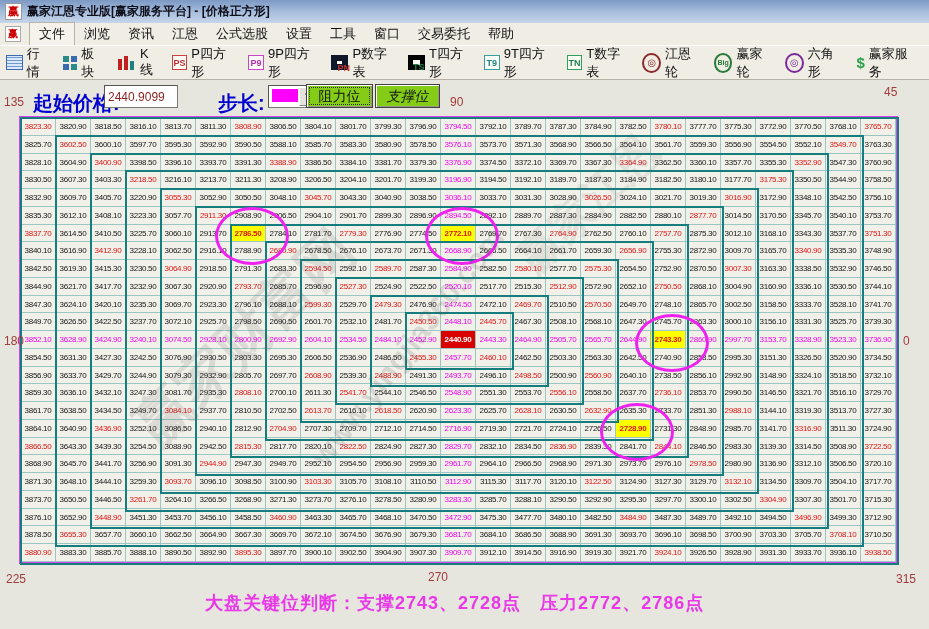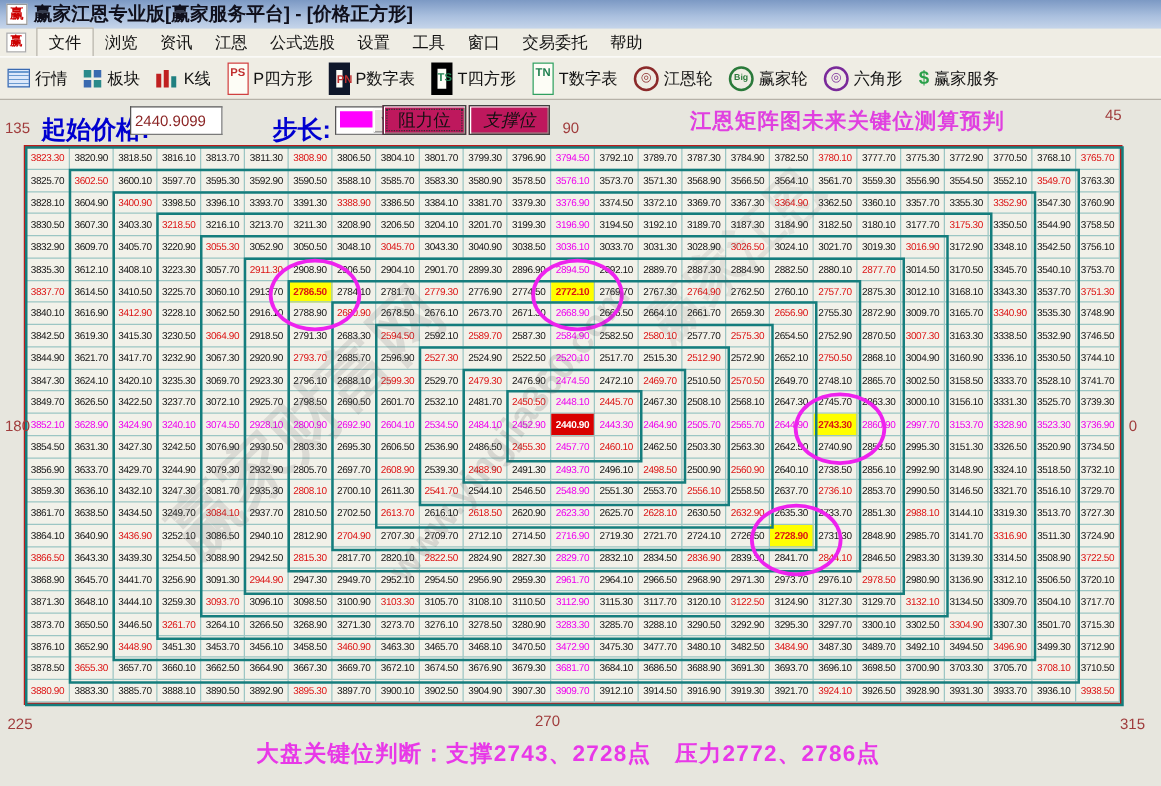--- a/index.html
+++ b/index.html
@@ -5,37 +5,37 @@
   html,body{margin:0;padding:0;width:929px;height:629px;overflow:hidden;
     font-family:"Liberation Sans","DejaVu Sans",sans-serif;background:#e7e6de;}
   #win{position:relative;width:929px;height:629px;background:#e7e6de;}
 
   
   .titlebar{position:absolute;left:0;top:0;width:929px;height:23px;
     background:linear-gradient(180deg,#7c99c4 0%,#a9bfde 55%,#c6d5ea 100%);
     display:flex;align-items:center;}
   .app-ico{width:15px;height:15px;margin:0 5px 0 5px;background:#fff;border:1px solid #999;
     color:#c00;font-weight:bold;font-size:11px;line-height:14px;text-align:center;}
-  .title-text{font-size:15px;font-weight:bold;color:#10101c;}
+  .title-text{font-size:12px;font-weight:bold;color:#10101c;}
 
   
   .menubar{position:absolute;left:0;top:23px;width:929px;height:22px;background:#efede4;
     border-bottom:1px solid #d8d4ca;display:flex;align-items:center;}
   .menu-ico{width:14px;height:14px;margin:0 8px 0 5px;background:#fff;border:1px solid #aaa;
     color:#c00;font-weight:bold;font-size:10px;line-height:13px;text-align:center;}
   .menu-item{font-size:13px;color:#111;padding:2px 9px;cursor:default;}
   .menu-item.first{border:1px solid #b8b4aa;background:#f4f2ea;}
 
   
   .toolbar{position:absolute;left:0;top:45px;width:929px;height:35px;background:#efede4;
     border-top:1px solid #fff;border-bottom:1px solid #b6b2a8;
     display:flex;align-items:center;padding-left:6px;box-sizing:border-box;}
   .tb-item{display:flex;align-items:center;margin-right:13px;font-size:13px;color:#111;cursor:default;}
   .tb-item .ic{margin-right:4px;}
-  .badge{display:inline-block;width:17px;height:26px;font-size:9px;font-weight:bold;
+  .badge{display:inline-block;width:17px;height:15px;font-size:9px;font-weight:bold;
     line-height:14px;text-align:center;background:#fdfdf6;box-sizing:border-box;}
   .b-ps{border:1px solid #d04040;color:#c03030;}
   .b-p9{border:1px solid #cc44cc;color:#b030b0;}
   .b-pn{border:6px solid #0f172a;color:#c03030;}
   .b-ts{border:5px solid #000000;color:#208050;}
   .b-t9{border:1px solid #30a0a0;color:#208080;}
   .b-tn{border:1px solid #30a060;color:#208050;}
   .wheel{width:16px;height:16px;border-radius:50%;font-size:10px;line-height:15px;text-align:center;font-weight:bold;}
   .w-gann{border:2px solid #8b2a2a;color:#8b2a2a;}
   .w-big{border:2px solid #2a7a3a;color:#2a7a3a;font-size:7px;}
@@ -60,29 +60,29 @@
   .angle{position:absolute;font-size:12px;color:#a03c3c;}
   .price-input{position:absolute;left:104px;top:4px;width:66px;height:19px;
     border:1px solid #7a7a7a;border-top-color:#555;border-left-color:#555;background:#fff;
     font-size:12px;color:#8b2525;padding:1px 3px;font-family:"Liberation Sans",sans-serif;}
   .combo{position:absolute;left:268px;top:4px;width:48px;height:21px;background:#fff;
     border:1px solid #7a7a7a;border-top-color:#555;border-left-color:#555;}
   .swatch{position:absolute;left:3px;top:3px;width:26px;height:13px;background:#ff00ff;}
   .combo-btn{position:absolute;right:1px;top:1px;width:15px;height:17px;background:#e4e2da;
     border:1px solid #fff;border-right-color:#888;border-bottom-color:#888;
     font-size:8px;line-height:16px;text-align:center;color:#222;}
-  .btn{position:absolute;top:3px;height:24px;background:#be185d;border:1px solid #404040;
+  .btn{position:absolute;top:3px;height:24px;background:#84cc16;border:1px solid #404040;
     box-shadow:inset 1px 1px 0 #fff, inset -1px -1px 0 #9a968c;
     font-size:14px;color:#111;text-align:center;line-height:22px;box-sizing:border-box;}
   .btn.focused{outline:1px dotted #333;outline-offset:-4px;}
   .heading{position:absolute;left:552px;top:4px;font-size:17px;font-weight:bold;color:#e040e0;letter-spacing:1px;}
 
   
   .matrix{position:absolute;left:19px;top:116px;width:875px;height:444px;
-    border:2px solid #b91c1c;background:#f2f1e9;
+    border:2px solid #d946ef;background:#f2f1e9;
     display:grid;grid-template-columns:repeat(25,35px);grid-auto-rows:17.76px;}
   .cell{box-sizing:border-box;border-right:1px solid #9cc6c4;border-bottom:1px solid #9cc6c4;
     font-size:8px;letter-spacing:-0.3px;text-align:center;line-height:17px;color:#141414;
     overflow:hidden;white-space:nowrap;}
   .cell.hot{color:#dc1414;}
   .cell.ray{color:#ee00ee;}
   .cell.center{background:#d90000;color:#fff;font-weight:bold;}
   .cell.key{background:#ffff00;color:#dc1414;font-weight:bold;}
   .ring{position:absolute;border:2px solid #157d7d;pointer-events:none;}
   .circle{position:absolute;border:3px solid #ee22ee;border-radius:50%;pointer-events:none;}
@@ -135,26 +135,34 @@
           <i></i>
           <i></i>
         </span>
       <span>K线</span>
     </div>
     <div class="tb-item">
       <span class="ic badge b-ps">PS</span>
       <span>P四方形</span>
     </div>
     <div class="tb-item">
+      <span class="ic badge b-p9">P9</span>
+      <span>9P四方形</span>
+    </div>
+    <div class="tb-item">
       <span class="ic badge b-pn">PN</span>
       <span>P数字表</span>
     </div>
     <div class="tb-item">
       <span class="ic badge b-ts">TS</span>
       <span>T四方形</span>
+    </div>
+    <div class="tb-item">
+      <span class="ic badge b-t9">T9</span>
+      <span>9T四方形</span>
     </div>
     <div class="tb-item">
       <span class="ic badge b-tn">TN</span>
       <span>T数字表</span>
     </div>
     <div class="tb-item">
       <span class="ic wheel w-gann">◎</span>
       <span>江恩轮</span>
     </div>
     <div class="tb-item">
@@ -176,21 +184,20 @@
     <div class="lbl-blue" style="left:33px;top:9px;">起始价格:</div>
     <input class="price-input" value="2440.9099" style="">
     <div class="lbl-blue" style="left:218px;top:9px;">步长:</div>
     <div class="combo">
       <span class="swatch"></span>
       <span class="combo-btn">▼</span>
     </div>
     <div class="btn focused" style="left:306px;width:67px;">阻力位</div>
     <div class="btn" style="left:375px;width:65px;font-style:italic;">支撑位</div>
     <div class="angle" style="left:450px;top:14px;">90</div>
-    <div class="heading">江恩矩阵图未来关键位测算预判</div>
     <div class="angle" style="left:884px;top:4px;text-align:right;">45</div>
   </div>
 
   <div class="matrix" id="matrix">
       <div class="cell hot">3823.30</div>
       <div class="cell">3820.90</div>
       <div class="cell">3818.50</div>
       <div class="cell">3816.10</div>
       <div class="cell">3813.70</div>
       <div class="cell">3811.30</div>

